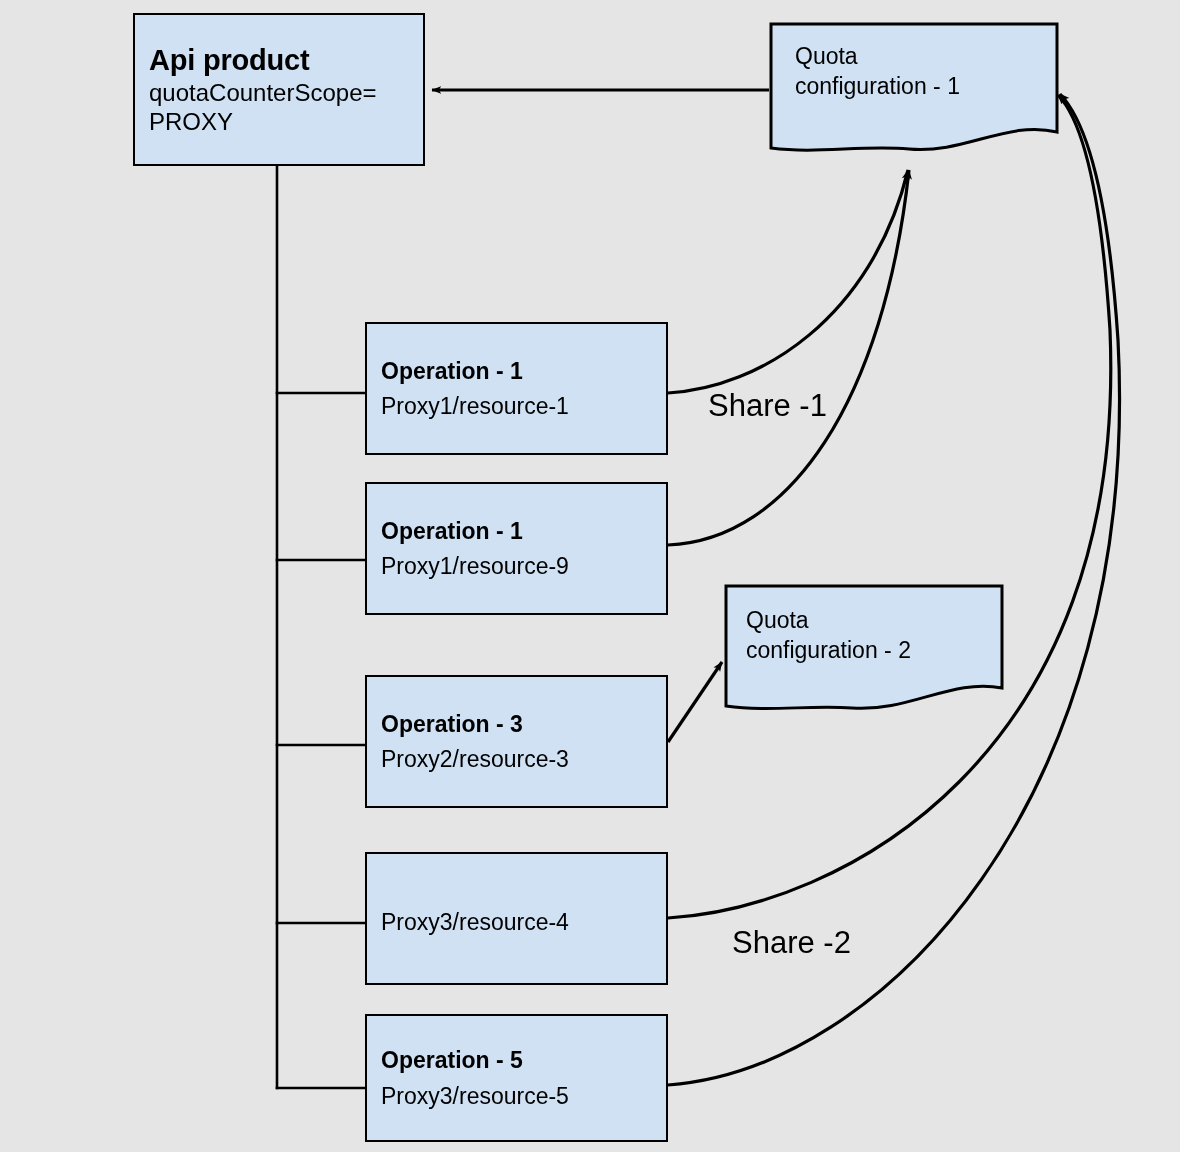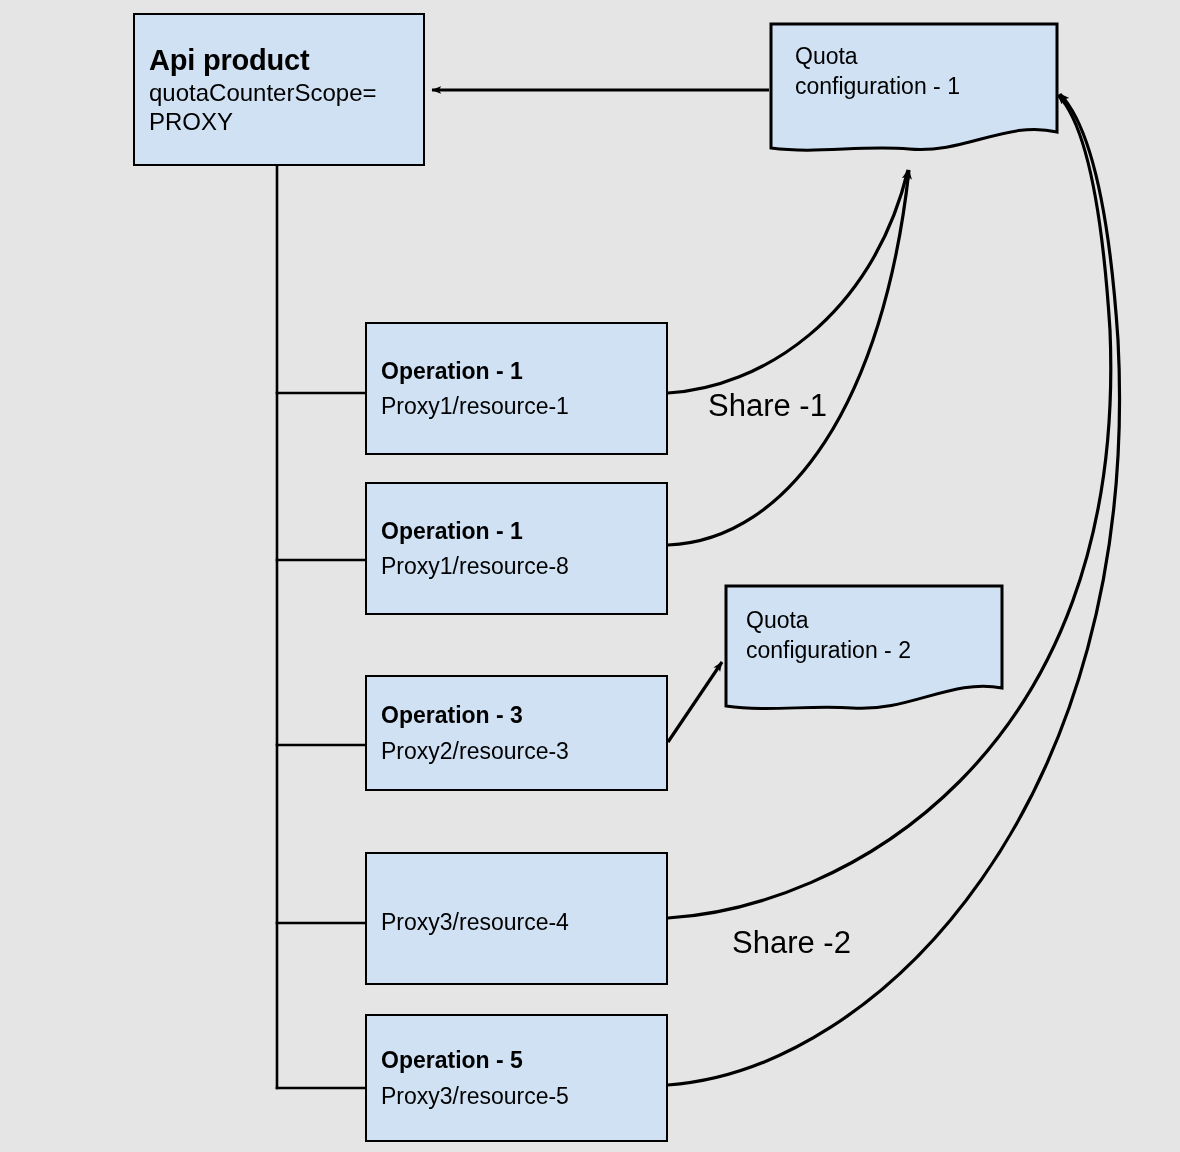--- a/index.html
+++ b/index.html
@@ -165,25 +165,25 @@
   <div class="node" style="left:365px; top:322px; width:303px; height:133px;">
     <div class="inner">
       <div class="op-title">Operation - 1</div>
       <div class="op-sub">Proxy1/resource-1</div>
     </div>
   </div>
 
   <div class="node" style="left:365px; top:482px; width:303px; height:133px;">
     <div class="inner">
       <div class="op-title">Operation - 1</div>
-      <div class="op-sub">Proxy1/resource-8</div>
-    </div>
-  </div>
-
-  <div class="node" style="left:365px; top:675px; width:303px; height:116px;">
+      <div class="op-sub">Proxy1/resource-9</div>
+    </div>
+  </div>
+
+  <div class="node" style="left:365px; top:675px; width:303px; height:133px;">
     <div class="inner">
       <div class="op-title">Operation - 3</div>
       <div class="op-sub">Proxy2/resource-3</div>
     </div>
   </div>
 
   <div class="node" style="left:365px; top:852px; width:303px; height:133px;">
     <div class="inner">
       <div class="op-sub">Proxy3/resource-4</div>
     </div>

